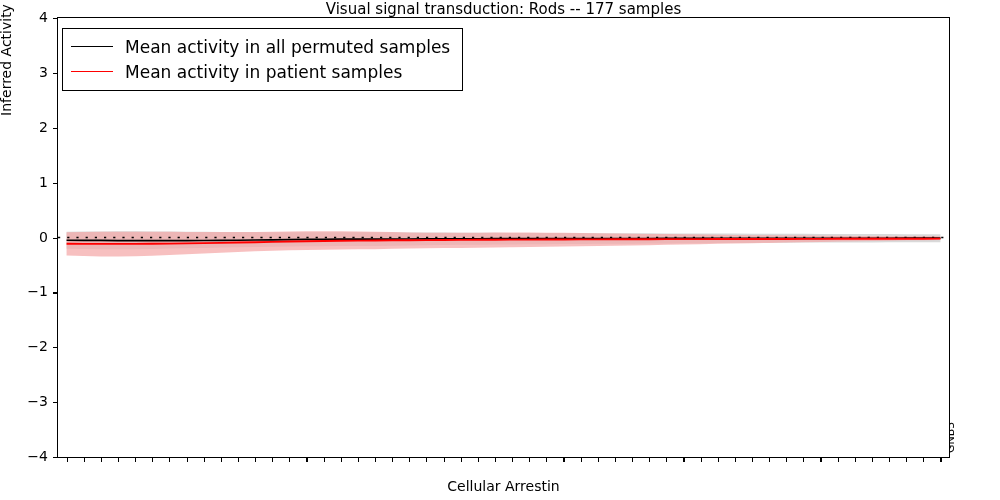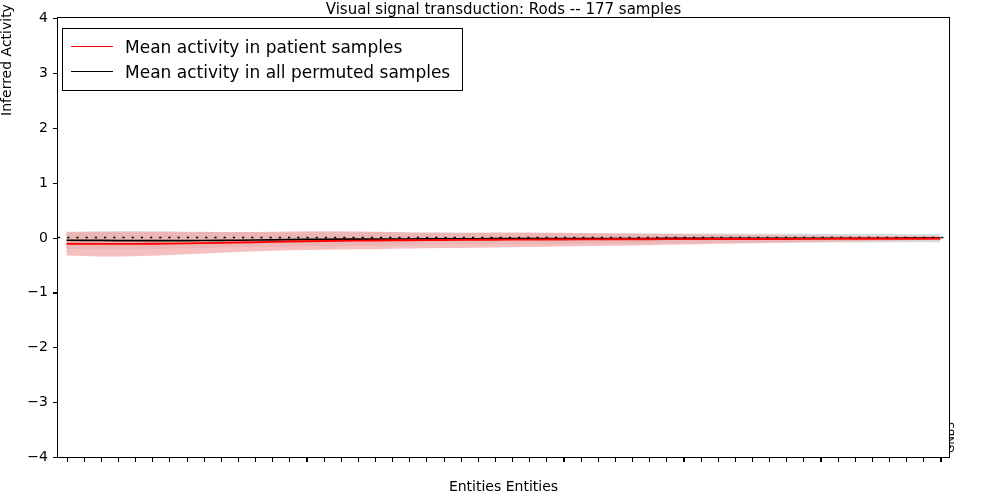--- a/index.html
+++ b/index.html
@@ -60,21 +60,21 @@
 </style>
 </head>
 <body>
 
 <div id="root">
 
   <div id="chart-title">Visual signal transduction: Rods -- 177 samples</div>
 
   <div id="y-axis-label">Inferred Activity</div>
 
-  <div id="x-axis-label">Entities Entities</div>
+  <div id="x-axis-label">Cellular Arrestin</div>
 
   <div id="ytick-layer">
       <div class="ytick-label" style="left: 10px; width: 38px; top: 10px;">4</div>
       <div class="ytick-mark" style="left: 53px; top: 18px; width: 8px;"></div>
       <div class="ytick-label" style="left: 10px; width: 38px; top: 64.875px;">3</div>
       <div class="ytick-mark" style="left: 53px; top: 72.875px; width: 8px;"></div>
       <div class="ytick-label" style="left: 10px; width: 38px; top: 119.75px;">2</div>
       <div class="ytick-mark" style="left: 53px; top: 127.75px; width: 8px;"></div>
       <div class="ytick-label" style="left: 10px; width: 38px; top: 174.625px;">1</div>
       <div class="ytick-mark" style="left: 53px; top: 182.625px; width: 8px;"></div>
@@ -203,22 +203,22 @@
           <path d="M8.57 214.29 L25.70 214.01 L42.84 213.79 L59.97 213.68 L77.11 213.68 L94.24 213.74 L111.38 213.85 L128.51 213.96 L145.64 214.07 L162.78 214.12 L179.91 214.12 L197.05 214.01 L214.18 213.79 L231.32 213.46 L248.45 213.24 L265.59 213.13 L282.72 213.24 L299.86 213.46 L316.99 213.79 L334.13 214.12 L351.26 214.45 L368.39 214.67 L385.53 214.78 L402.66 214.78 L419.80 214.67 L436.93 214.56 L454.07 214.51 L471.20 214.56 L488.34 214.67 L505.47 214.84 L522.61 215.00 L539.74 215.22 L556.88 215.44 L574.01 215.66 L591.14 215.88 L608.28 216.10 L625.41 216.32 L642.55 216.54 L659.68 216.76 L676.82 216.98 L693.95 217.14 L711.09 217.31 L728.22 217.47 L745.36 217.58 L762.49 217.69 L779.63 217.80 L796.76 217.91 L813.89 218.02 L831.03 218.13 L848.16 218.24 L865.30 218.29 L882.43 218.35 L882.43 221.97 L865.30 222.13 L848.16 222.35 L831.03 222.63 L813.89 222.90 L796.76 223.23 L779.63 223.56 L762.49 223.89 L745.36 224.22 L728.22 224.55 L711.09 224.88 L693.95 225.21 L676.82 225.54 L659.68 225.87 L642.55 226.19 L625.41 226.52 L608.28 226.85 L591.14 227.18 L574.01 227.46 L556.88 227.73 L539.74 228.01 L522.61 228.28 L505.47 228.55 L488.34 228.83 L471.20 229.05 L454.07 229.27 L436.93 229.49 L419.80 229.71 L402.66 229.93 L385.53 230.09 L368.39 230.26 L351.26 230.48 L334.13 230.80 L316.99 231.13 L299.86 231.35 L282.72 231.52 L265.59 231.68 L248.45 231.90 L231.32 232.23 L214.18 232.67 L197.05 233.22 L179.91 233.88 L162.78 234.65 L145.64 235.41 L128.51 236.24 L111.38 237.06 L94.24 237.77 L77.11 238.27 L59.97 238.49 L42.84 238.38 L25.70 238.05 L8.57 237.61 Z" fill="#f4a8a8" fill-opacity="0.72" stroke="none"></path>
           <line x1="0" x2="891" y1="219.50" y2="219.50" stroke="#000" stroke-width="1.6" stroke-dasharray="2.2 7"></line>
           <path d="M8.57 222.24 L25.70 222.35 L42.84 222.46 L59.97 222.57 L77.11 222.63 L94.24 222.68 L111.38 222.68 L128.51 222.63 L145.64 222.52 L162.78 222.41 L179.91 222.24 L197.05 222.02 L214.18 221.80 L231.32 221.59 L248.45 221.42 L265.59 221.31 L282.72 221.20 L299.86 221.15 L316.99 221.09 L334.13 221.04 L351.26 220.98 L368.39 220.93 L385.53 220.87 L402.66 220.82 L419.80 220.76 L436.93 220.71 L454.07 220.65 L471.20 220.65 L488.34 220.60 L505.47 220.60 L522.61 220.54 L539.74 220.54 L556.88 220.49 L574.01 220.49 L591.14 220.49 L608.28 220.43 L625.41 220.43 L642.55 220.43 L659.68 220.38 L676.82 220.38 L693.95 220.38 L711.09 220.32 L728.22 220.32 L745.36 220.32 L762.49 220.32 L779.63 220.27 L796.76 220.27 L813.89 220.27 L831.03 220.27 L848.16 220.21 L865.30 220.21 L882.43 220.21 " fill="none" stroke="#000000" stroke-width="1.7"></path>
           <path d="M8.57 225.81 L25.70 225.87 L42.84 225.92 L59.97 225.92 L77.11 225.87 L94.24 225.76 L111.38 225.59 L128.51 225.37 L145.64 225.15 L162.78 224.88 L179.91 224.55 L197.05 224.22 L214.18 223.89 L231.32 223.56 L248.45 223.29 L265.59 223.01 L282.72 222.79 L299.86 222.63 L316.99 222.46 L334.13 222.30 L351.26 222.19 L368.39 222.08 L385.53 221.97 L402.66 221.86 L419.80 221.75 L436.93 221.69 L454.07 221.64 L471.20 221.59 L488.34 221.53 L505.47 221.48 L522.61 221.42 L539.74 221.37 L556.88 221.31 L574.01 221.26 L591.14 221.20 L608.28 221.15 L625.41 221.09 L642.55 221.09 L659.68 221.04 L676.82 220.98 L693.95 220.98 L711.09 220.93 L728.22 220.93 L745.36 220.87 L762.49 220.87 L779.63 220.82 L796.76 220.82 L813.89 220.76 L831.03 220.76 L848.16 220.71 L865.30 220.71 L882.43 220.65 " fill="none" stroke="#ff0000" stroke-width="1.9"></path>
         </svg>
     </div>
   </div>
 
   <div id="legend">
       <div class="legend-row">
+        <span class="legend-swatch" style="border-top-color: rgb(0, 0, 0);"></span>
+        <span class="legend-text">Mean activity in all permuted samples</span>
+      </div>
+      <div class="legend-row">
         <span class="legend-swatch" style="border-top-color: rgb(255, 0, 0);"></span>
         <span class="legend-text">Mean activity in patient samples</span>
       </div>
-      <div class="legend-row">
-        <span class="legend-swatch" style="border-top-color: rgb(0, 0, 0);"></span>
-        <span class="legend-text">Mean activity in all permuted samples</span>
-      </div>
     </div>
 
 </div>
 
 </body></html>

